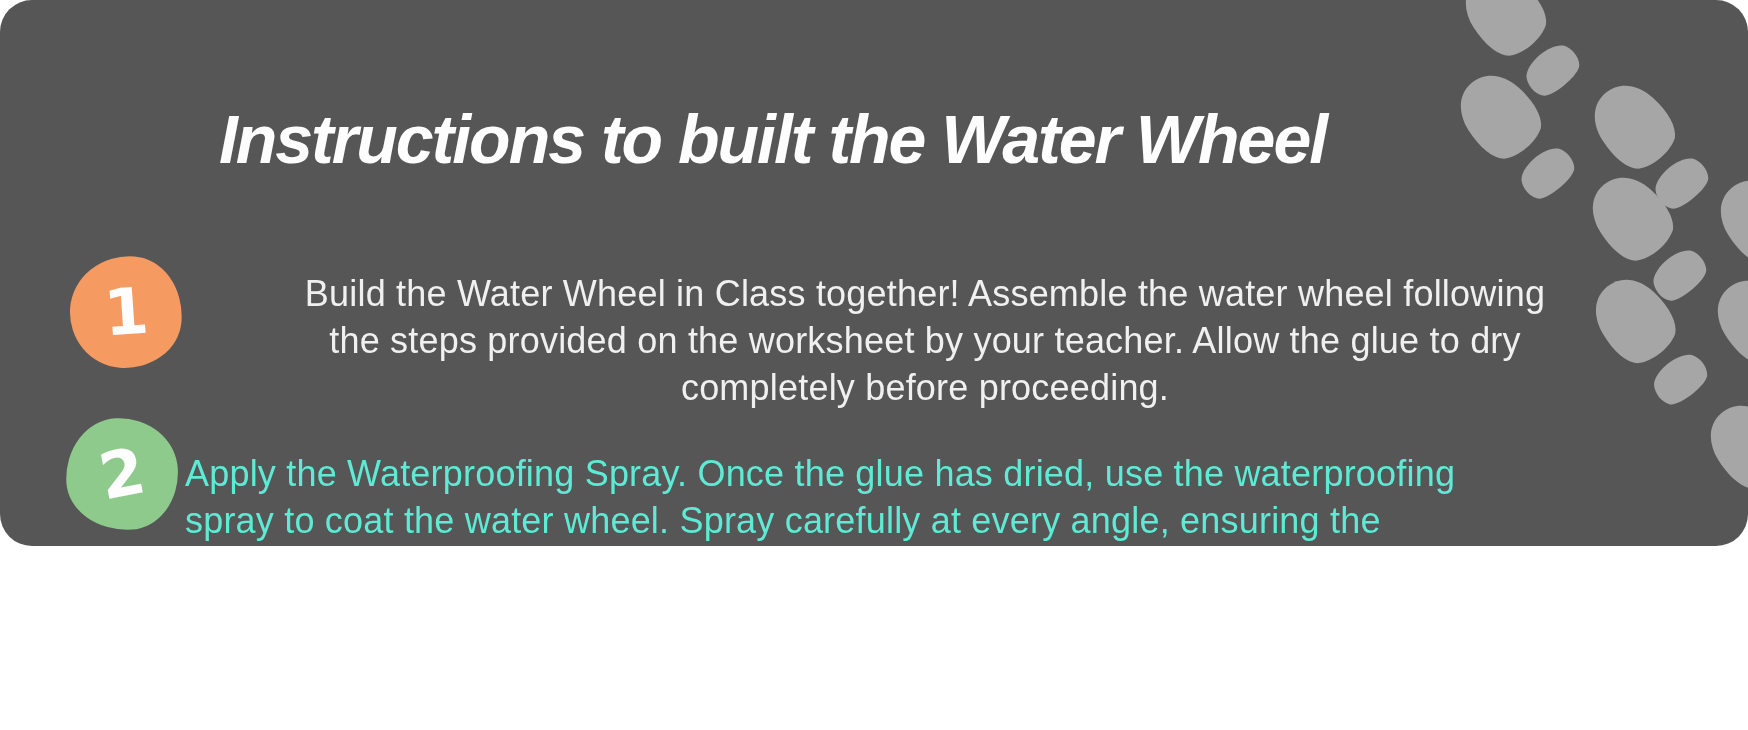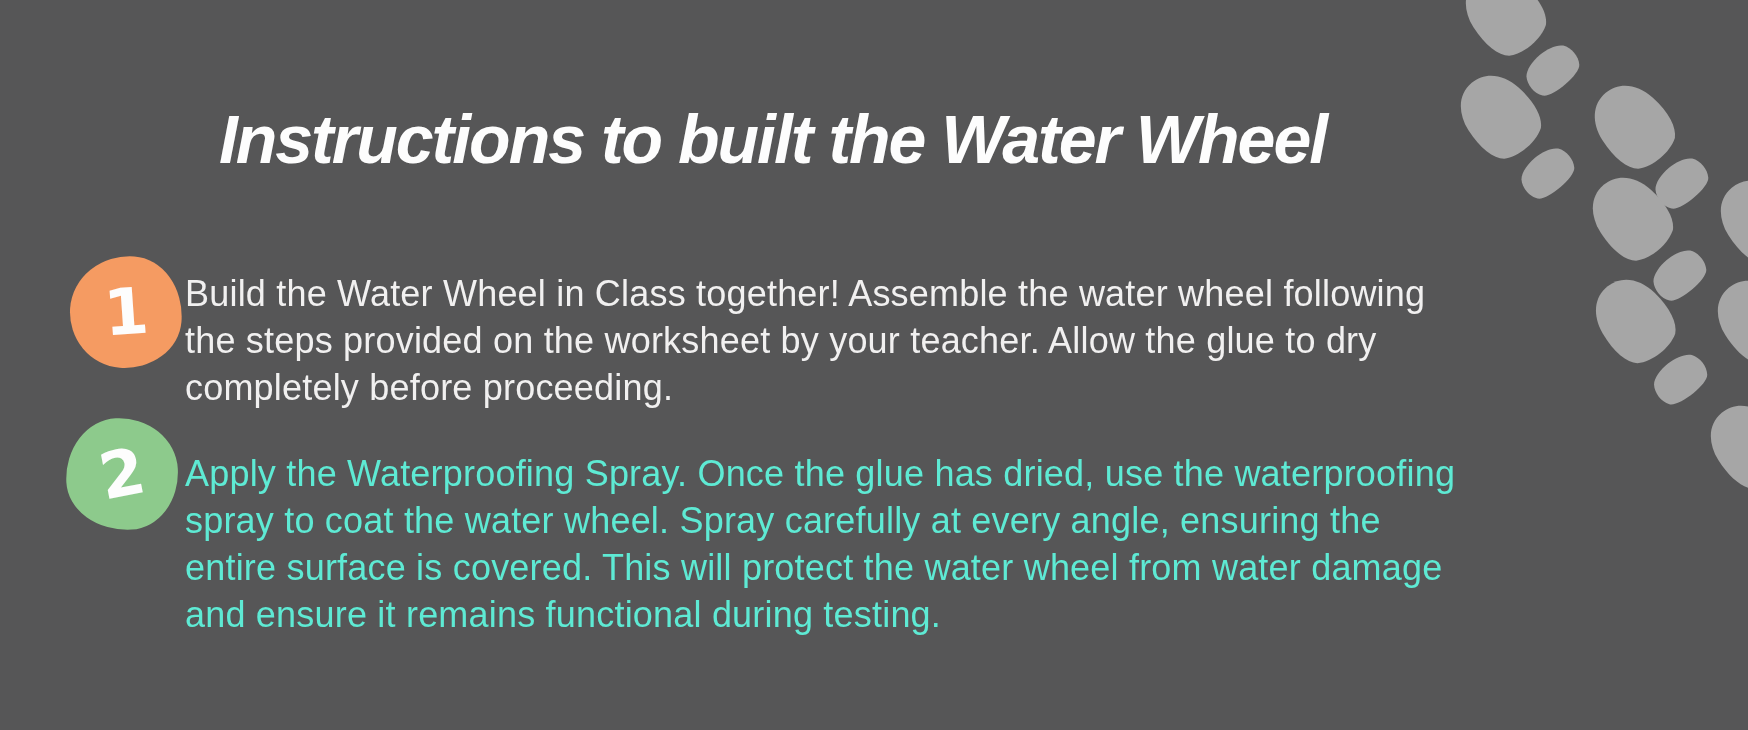--- a/index.html
+++ b/index.html
@@ -1,22 +1,23 @@
 <!DOCTYPE html>
 <html><head>
 <meta charset="utf-8">
 <style>
   html, body { margin: 0; padding: 0; }
   .slide {
     position: relative;
     width: 1748px;
-    height: 730px;
+    height: 546px;
     overflow: hidden;
     background: #565657;
     font-family: "Liberation Sans", sans-serif;
+    border-radius: 32px;
   }
   .footprints {
     position: absolute;
     left: 0; top: 0;
     width: 1748px; height: 730px;
     pointer-events: none;
   }
   .title {
     position: absolute;
     left: 115px;
@@ -53,21 +54,21 @@
   .step-text {
     position: absolute;
     left: 185px;
     width: 1480px;
     margin: 0;
     font-size: 36px;
     line-height: 47px;
     white-space: pre-line;
     letter-spacing: 0.2px;
   }
-  .step-text-1 { top: 270px; }
+  .step-text-1 { top: 270px; text-align: center; }
   .step-text-2 { top: 450px; }
 </style>
 </head>
 <body>
 
 <div class="slide" style="background-color: rgb(86, 86, 87);">
 
   <svg class="footprints" viewBox="0 0 1748 730" xmlns="http://www.w3.org/2000/svg">
     <defs>
       <g id="fp">

